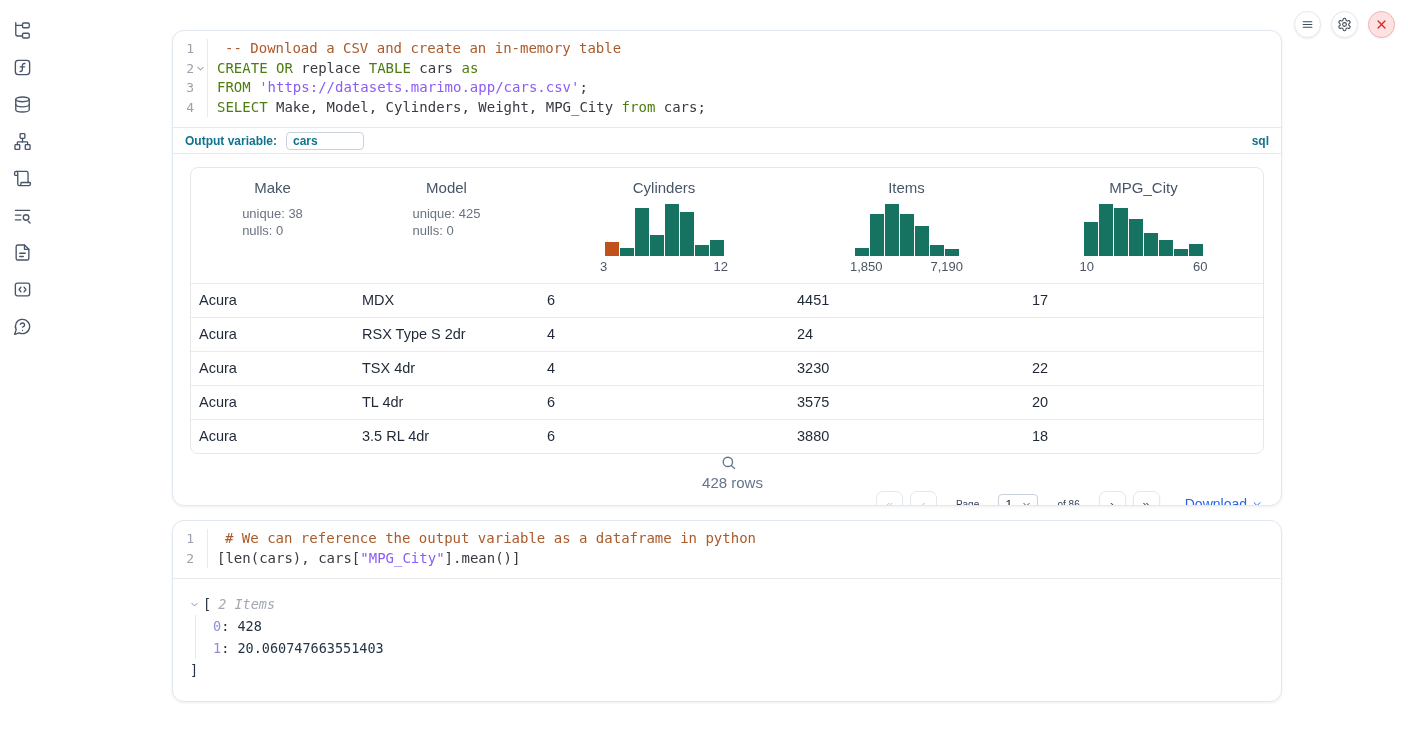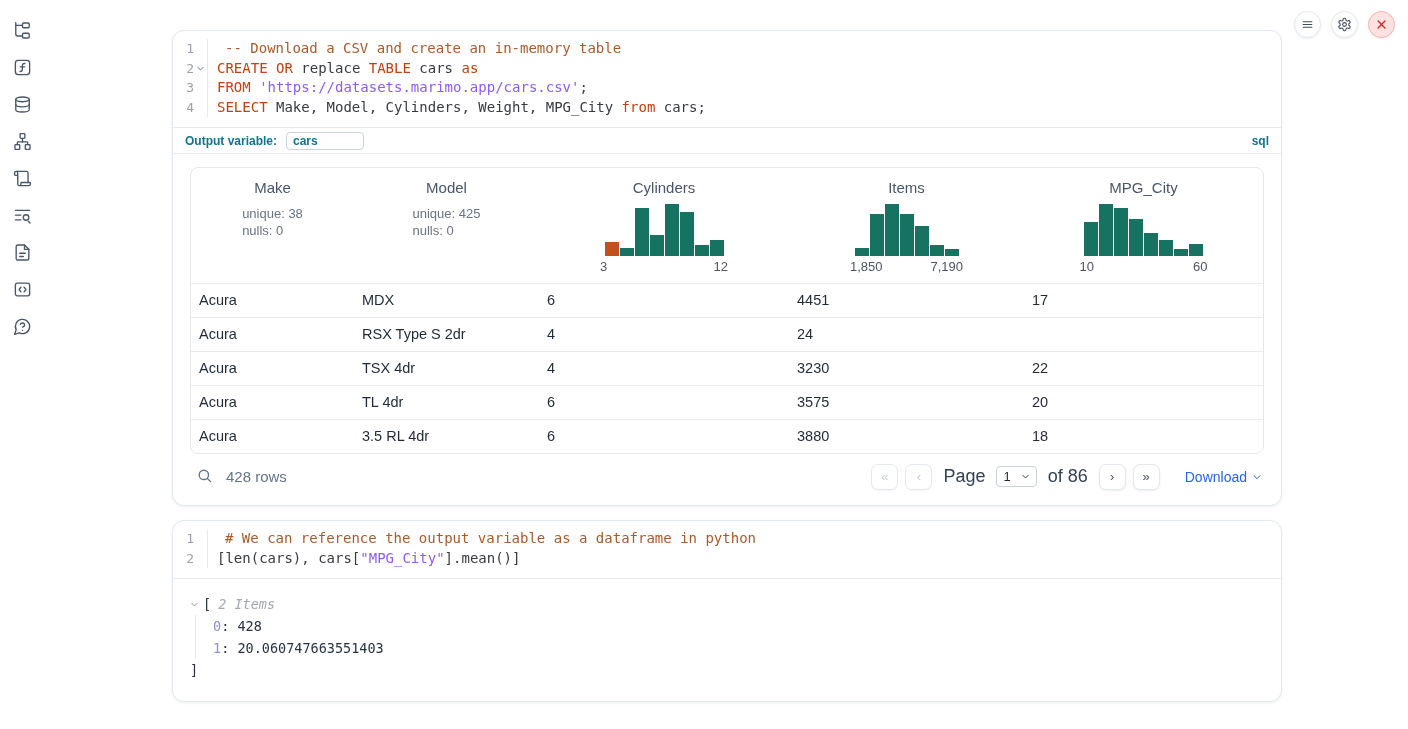--- a/index.html
+++ b/index.html
@@ -31,21 +31,21 @@
   
   .editor { padding:8px 0 10px; font-family:"DejaVu Sans Mono","Liberation Mono",monospace;
     font-size:14px; }
   .code-line { display:flex; line-height:19.5px; height:19.5px; white-space:pre; }
   .gutter { flex:none; width:34px; display:flex; color:#9aa1ad; }
   .lnum { width:21px; text-align:right; font-size:13px; }
   .fold { width:13px; display:flex; align-items:center; justify-content:center; }
   .fold svg { width:9px; height:9px; color:#9aa1ad; }
   .code-text { flex:1; border-left:1px solid #e8eaee; padding-left:9px; }
   .tok-comment { color:#ab5a2a;margin-left:8px; }
-  .tok-kw { color:#c2410c; }
+  .tok-kw { color:#4d7c0f; }
   .tok-str { color:#8b5cf6; }
   .tok-plain { color:#383a42; }
 
   
   .outvar-row { height:27px; border-top:1px solid #e8eaee; border-bottom:1px solid #e8eaee;
     display:flex; align-items:center; gap:9px; padding:0 12px;
     font-size:12px; font-weight:bold; color:#0e7490; }
   .outvar-input { width:78px; height:18px; border:1px solid #c9d2dc; border-radius:4px;
     padding:0 6px; font:bold 12px "Liberation Sans",sans-serif; color:#0e7490; outline:none; }
   .lang-badge { margin-left:auto; font-size:12px; font-weight:bold; color:#0e7490;
@@ -61,31 +61,31 @@
   .th-stats { margin-top:9px; font-size:13px; color:#6b7280; line-height:17px; }
   .hist { margin-top:8px; height:52px; display:flex; align-items:flex-end; gap:1px; }
   .hist .bar { width:14px; background:#177361; }
   .hist-axis { display:flex; justify-content:space-between; font-size:13px;
     color:#4b5563; margin-top:3px; }
   .trow { border-top:1px solid #e9ebef; }
   .td { padding:0 8px; font-size:14.5px; color:#1f2937; line-height:32px; height:33px;
     overflow:hidden; }
 
   
-  .tfooter { display:flex; align-items:center; height:45px; padding:0 2px; }
+  .tfooter { display:flex; align-items:center; height:45px; padding:0 2px;flex-direction:column; }
   .search-btn { background:none; border:none; color:#64748b; width:20px; height:20px;
     padding:0; cursor:pointer; margin-left:3px; }
   .search-btn svg { width:18px; height:18px; }
   .row-count { margin-left:11px; font-size:15px; color:#64748b; }
   .pager { margin-left:auto; display:flex; align-items:center; gap:7px; }
   .pg-btn { width:27px; height:26px; border:1px solid #e3e8ee; border-radius:7px;
     background:#fff; box-shadow:0 1px 2px rgba(15,23,42,.08); color:#47505e;
     font-size:13px; line-height:1; cursor:pointer; }
   .pg-btn.disabled { color:#c6cdd6; box-shadow:0 1px 1px rgba(15,23,42,.04); }
-  .page-text { font-size:18px; color:#334155; margin:0 4px; }
+  .page-text { font-size:10px; color:#334155; margin:0 12px; }
   .page-select { display:inline-flex; align-items:center; gap:10px; height:21px;
     border:1px solid #c9d2dc; border-radius:4px; padding:0 6px; font-size:13px;
     color:#1f2937; background:#fff; cursor:pointer; }
   .page-select svg { width:9px; height:9px; color:#374151; }
   .download { margin-left:18px; display:flex; align-items:center; gap:5px;
     background:none; border:none; color:#2563eb; font-size:14px; cursor:pointer; }
   .download svg { width:10px; height:10px; }
 
   
   .out-sep { border-top:1px solid #e8eaee; }

